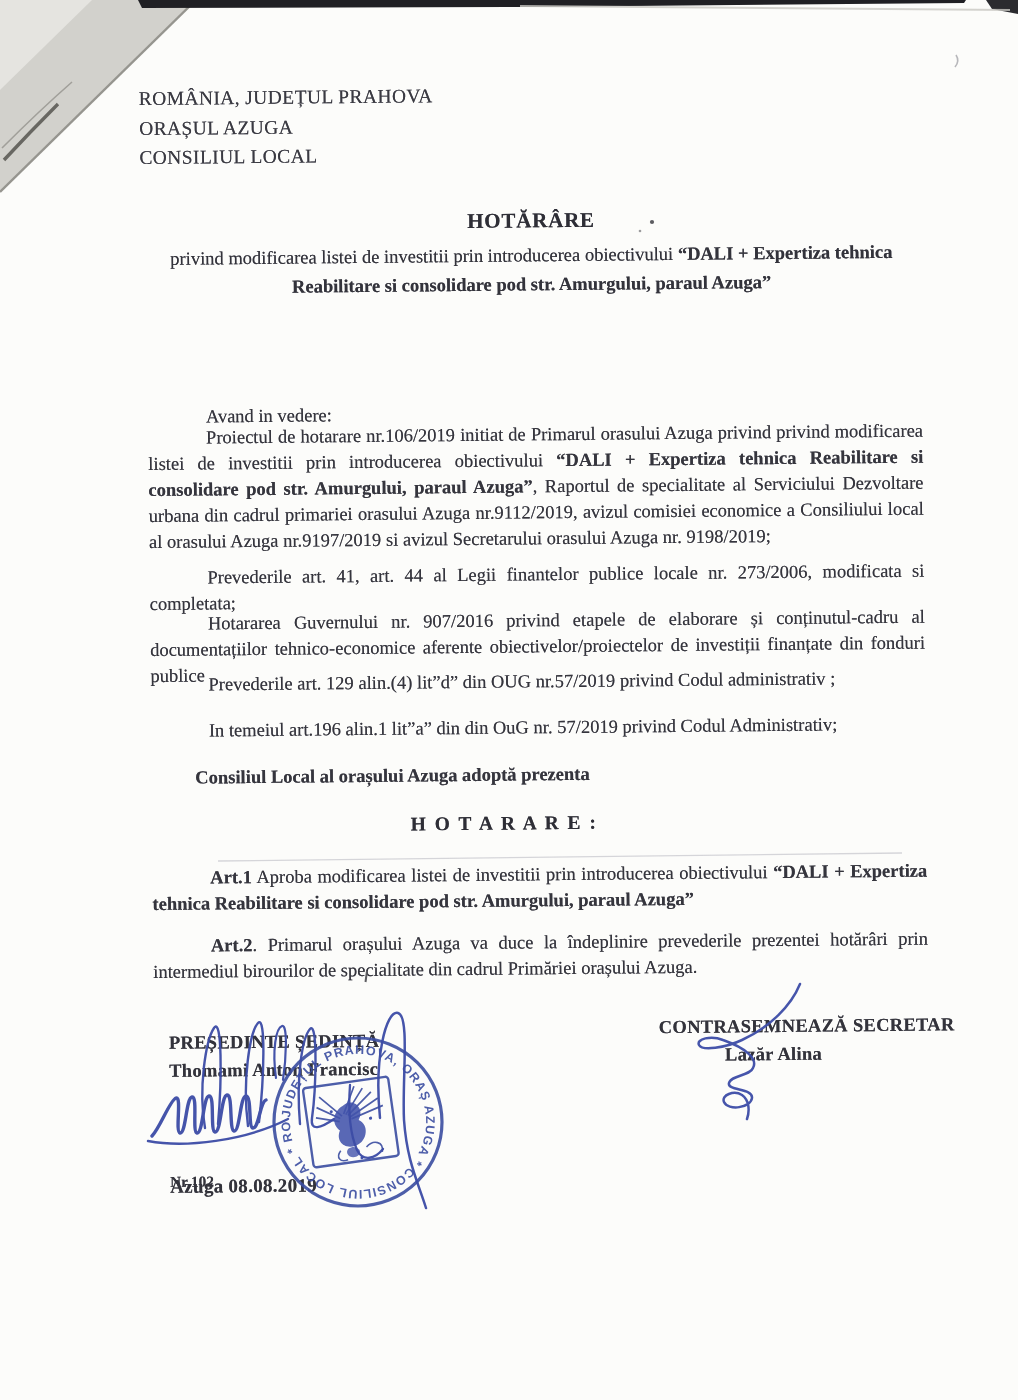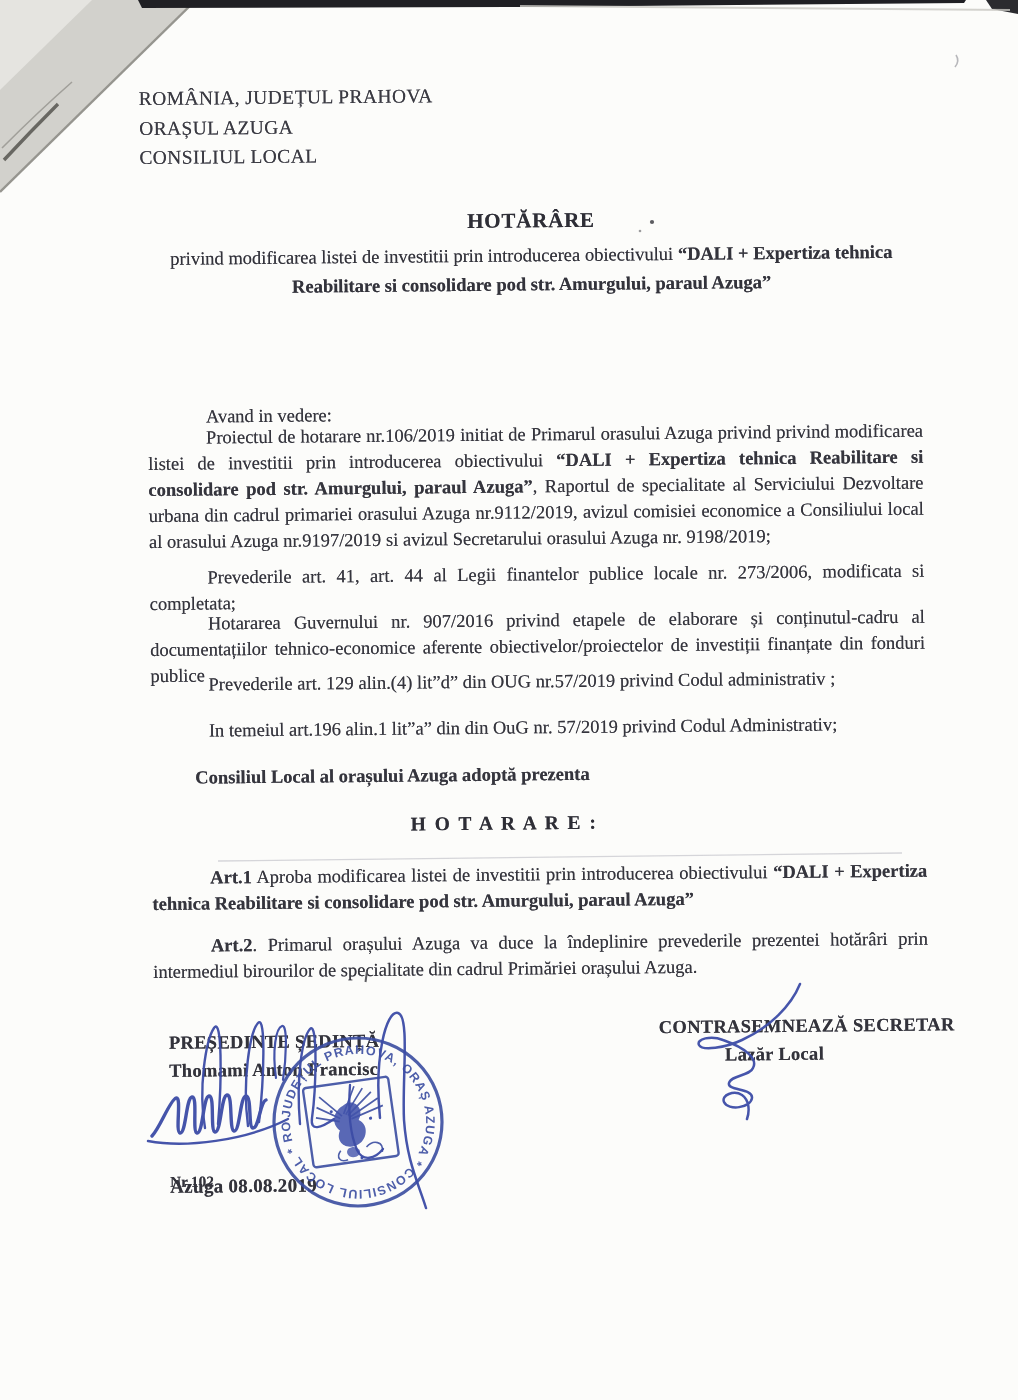--- a/index.html
+++ b/index.html
@@ -57,21 +57,21 @@
   <p class="par hot-heading soft" style="top:794px">H O T A R A R E :</p>
 
   <p class="par indent soft" style="top:846px"><span class="b">Art.1</span><span>  Aproba modificarea listei de investitii prin introducerea obiectivului </span><span class="b">“DALI + Expertiza tehnica Reabilitare si consolidare pod str. Amurgului, paraul Azuga”</span></p>
 
   <p class="par indent soft" style="top:914px"><span class="b">Art.2</span><span>. Primarul orașului Azuga va duce la îndeplinire prevederile prezentei hotărâri prin intermediul birourilor de specialitate din cadrul Primăriei orașului Azuga.</span></p>
 
   <div class="sig soft" style="top:1033px;left:160px">PREȘEDINTE ȘEDINȚĂ</div>
   <div class="sig soft" style="top:1061px;left:160px">Thomami Anton Francisc</div>
 
   <div class="sig soft" style="top:1022px;left:650px">CONTRASEMNEAZĂ  SECRETAR</div>
-  <div class="sig soft" style="top:1050px;left:716px">Lazăr Local</div>
+  <div class="sig soft" style="top:1050px;left:716px">Lazăr Alina</div>
 
   <div class="sig soft" style="top:1176px;left:160px;font-size:19px">Azuga 08.08.2019</div>
   <div class="sig soft" style="top:1174px;left:160px;font-size:15px">Nr.102</div>
 </div>
 
 <svg class="overlay" width="1018" height="1400" viewBox="0 0 1018 1400">
 
   <g>
     <polygon points="0,0 196,0 0,192" fill="#d2d1cc"></polygon>
     <polygon points="0,0 92,0 0,90" fill="#e5e4e0"></polygon>

